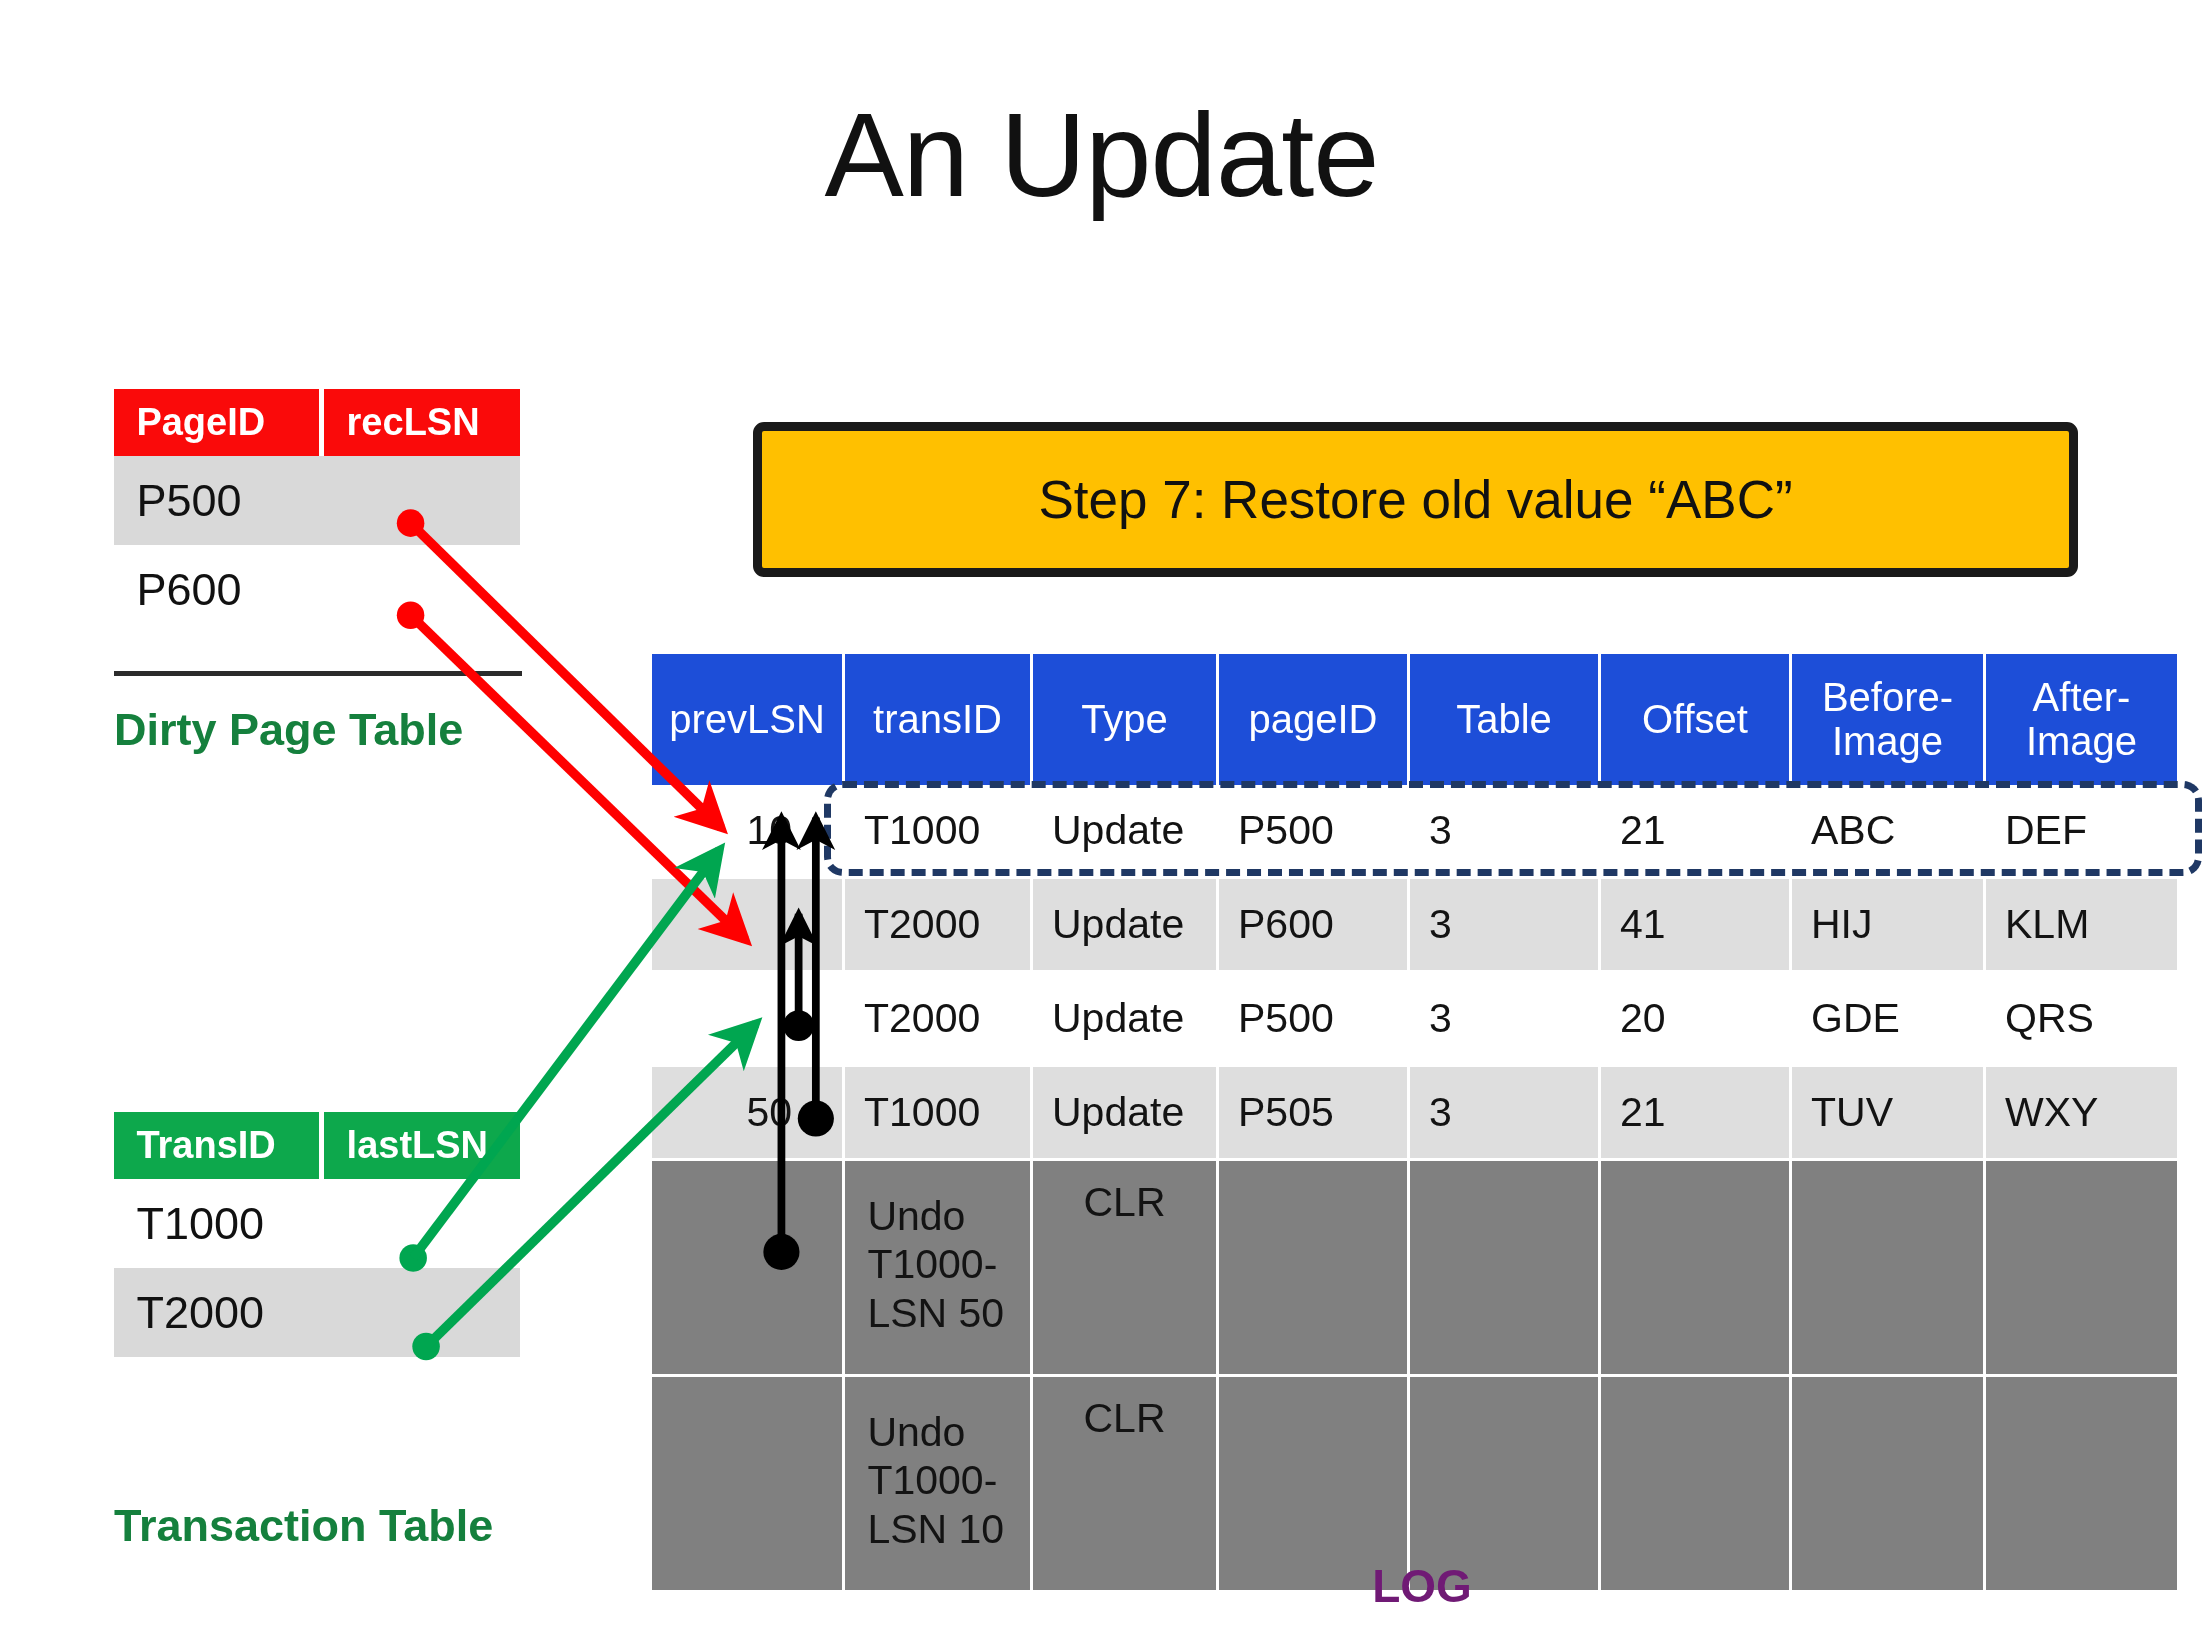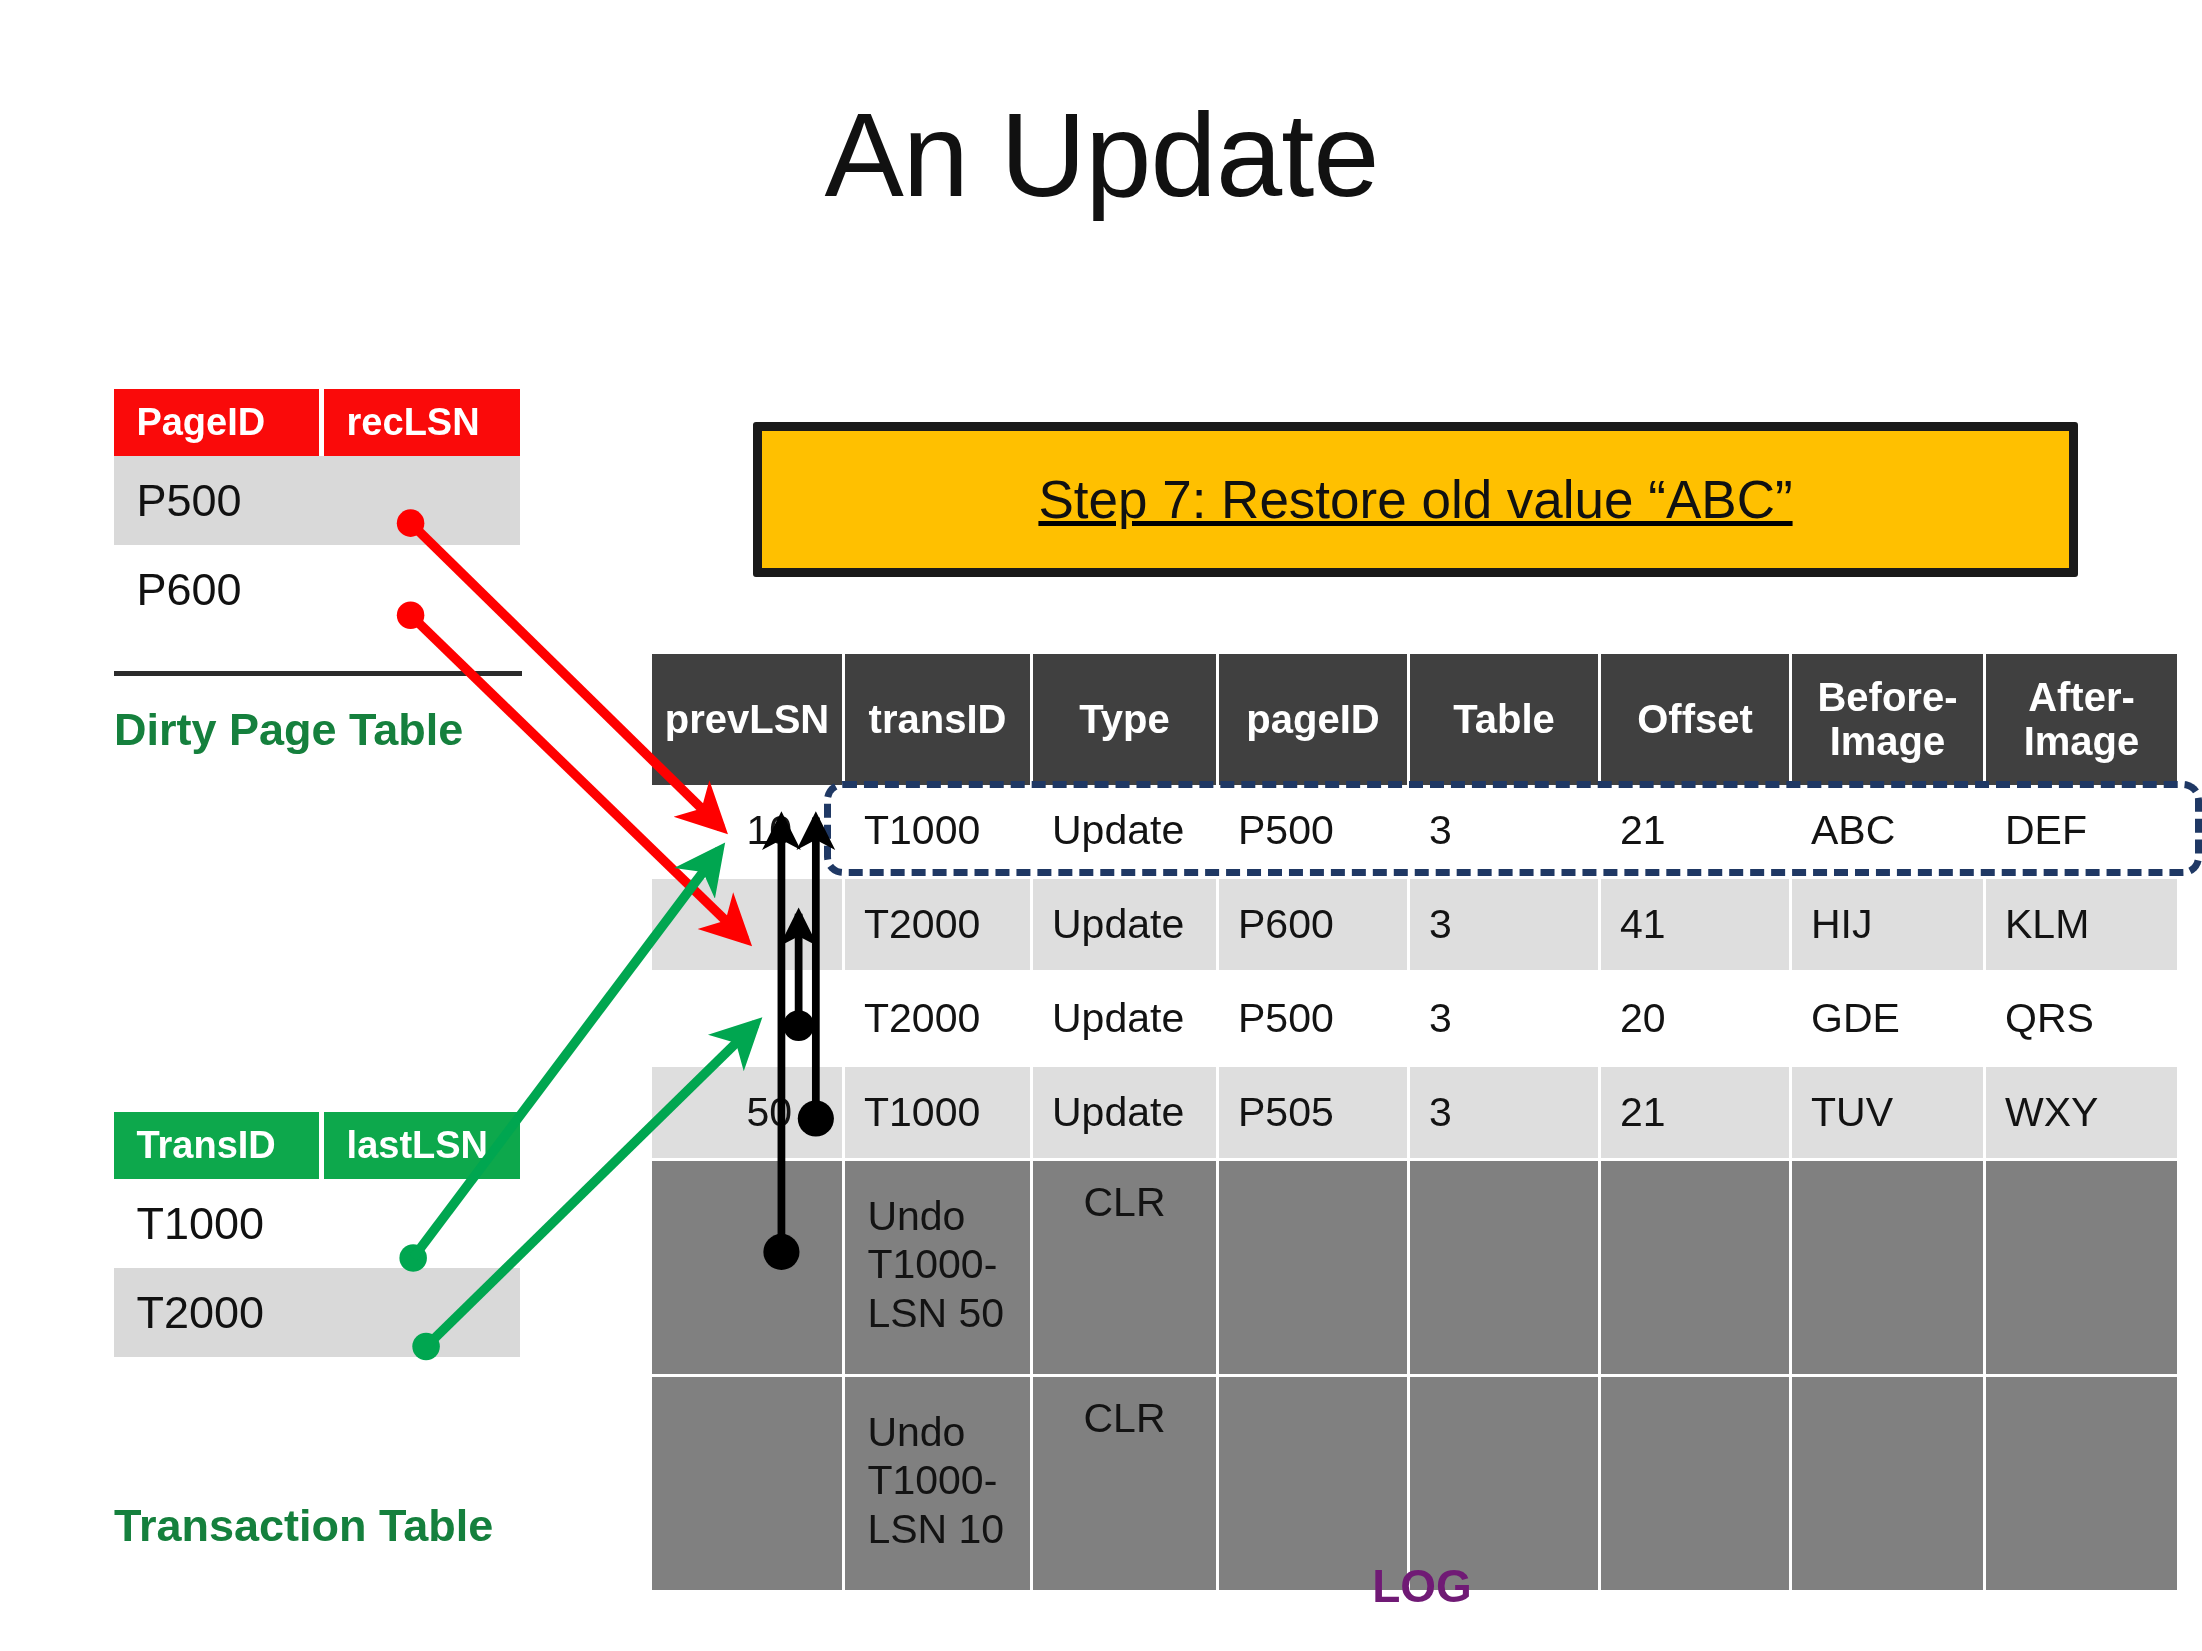--- a/index.html
+++ b/index.html
@@ -33,43 +33,43 @@
   .sep-col{width:5.2px;background:#ffffff;}
 
   .tbl-caption{
     font-size:45px;font-weight:bold;color:#15803d;text-align:left;
   }
   .rule{background:#2b2b2b;height:5.2px;}
 
   
   #step-banner{
     left:753px;top:422px;width:1325px;height:155px;
-    background:#FFC000;border:9.5px solid #1a1a1a;border-radius:3px;
-    box-sizing:border-box;display:flex;align-items:center;justify-content:center;text-decoration:underline;
+    background:#FFC000;border:9.5px solid #1a1a1a;border-radius:11px;
+    box-sizing:border-box;display:flex;align-items:center;justify-content:center;
   }
   #step-banner-text{
     font-size:53px;color:#111111;font-weight:400;white-space:nowrap;
   }
 
   
   #log-table{
     left:652px;top:654px;border-collapse:separate;border-spacing:0;
     table-layout:fixed;
   }
   #log-table col.c0{width:193px;}
   #log-table col.c1{width:188px;}
   #log-table col.c2{width:186px;}
   #log-table col.c3{width:191px;}
   #log-table col.c4{width:191px;}
   #log-table col.c5{width:191px;}
   #log-table col.c6{width:194px;}
   #log-table col.c7{width:191px;}
 
   #log-table th{
-    background:#404040;color:#ffffff;font-weight:bold;font-size:40px;
+    background:#1d4ed8;color:#ffffff;font-weight:normal;font-size:40px;
     height:131px;text-align:center;vertical-align:middle;
     border-right:3.4px solid #ffffff;padding:0 3.4px;line-height:1.08;
   }
   #log-table th:last-child{border-right:0;}
 
   #log-table td{
     font-size:41px;color:#131313;vertical-align:middle;
     padding:0 0 0 19px;text-align:left;
     border-right:3.4px solid #ffffff;border-bottom:3.4px solid #ffffff;
     line-height:1.18;

